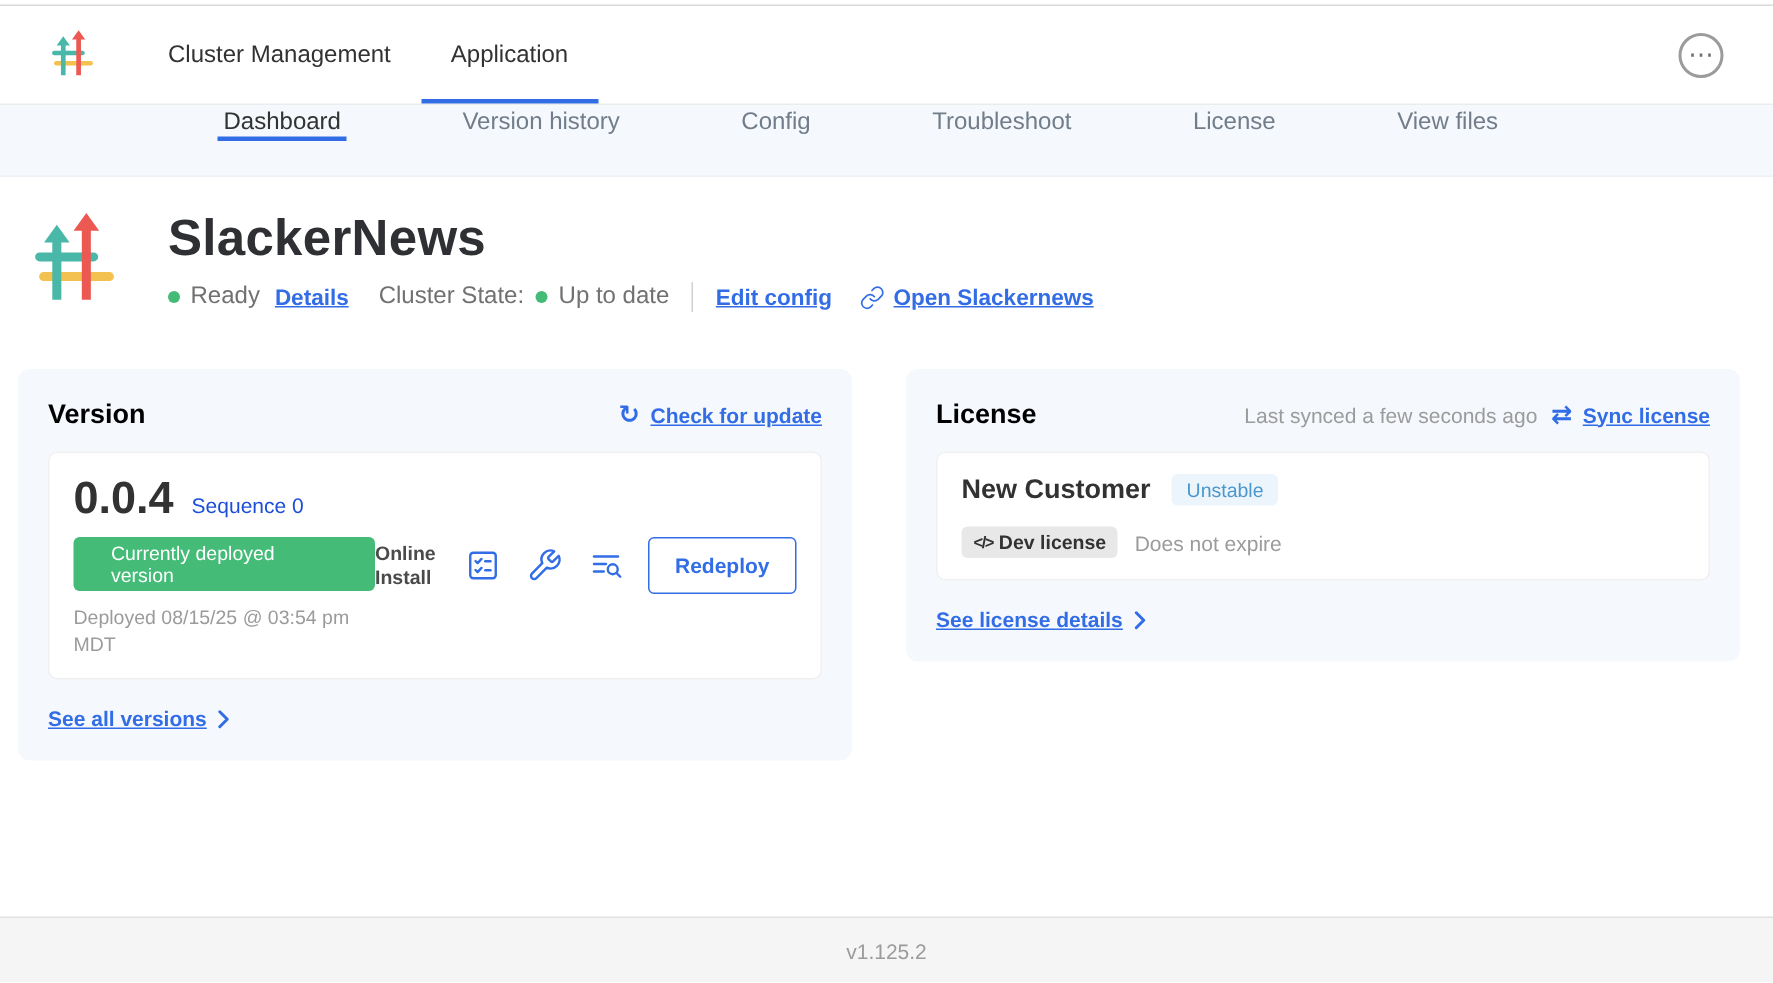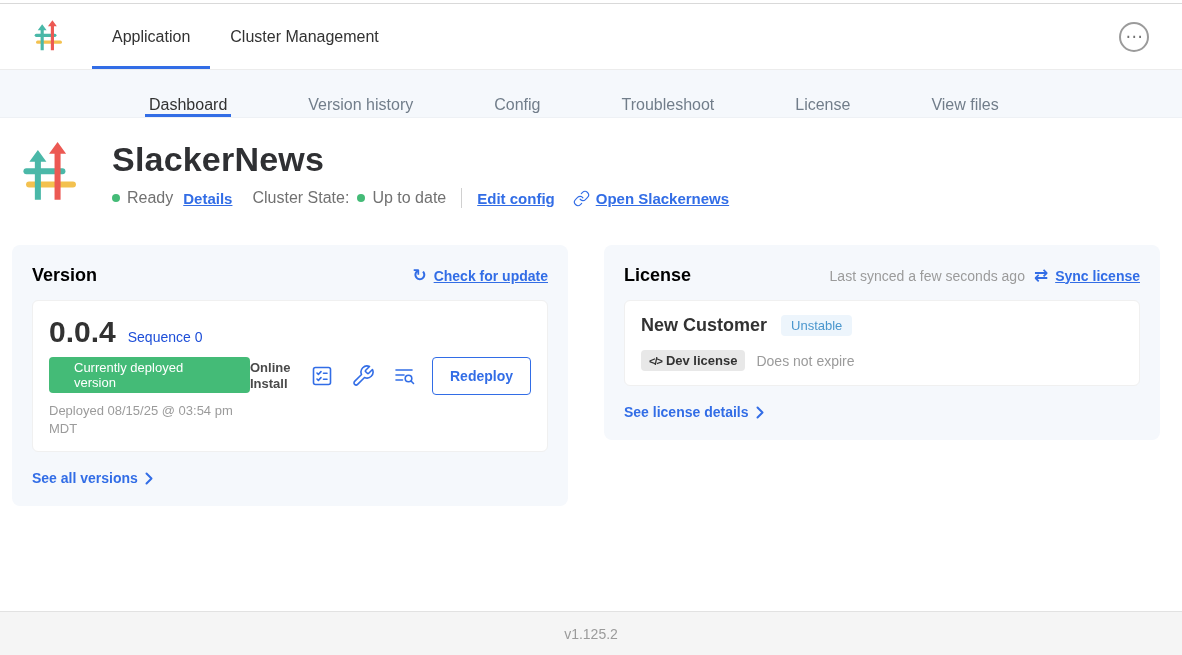--- a/index.html
+++ b/index.html
@@ -10,21 +10,21 @@
 
   
   .navbar{height:66px;background:#fff;display:flex;align-items:stretch;padding:0 33px 0 34px;border-bottom:1px solid #ececec;flex:0 0 auto}
   .navbar .logo{display:flex;align-items:center;margin-right:28px;cursor:pointer}
   .nav-tabs{display:flex;align-items:stretch}
   .nav-tab{display:flex;align-items:center;padding:0 20px;font-size:16px;color:#323232;cursor:pointer;border-bottom:3px solid transparent;border-top:3px solid transparent}
   .nav-tab.active{border-bottom-color:#326de6}
   .menu-btn{margin-left:auto;align-self:center;width:30px;height:30px;border-radius:50%;border:2px solid #9b9b9b;color:#717171;display:flex;align-items:center;justify-content:center;font-size:17px;line-height:1;cursor:pointer;background:#fff}
 
   
-  .subnav{height:48px;background:#f5f8fc;display:flex;align-items:flex-end;padding-left:145px;gap:73px;border-bottom:1px solid #eef1f5;flex:0 0 auto}
+  .subnav{height:48px;background:#f5f8fc;display:flex;align-items:flex-start;padding-left:145px;gap:73px;border-bottom:1px solid #eef1f5;flex:0 0 auto}
   .subnav-item{display:flex;align-items:center;font-size:16px;color:#717d8a;cursor:pointer;border-bottom:3px solid transparent;border-top:3px solid transparent;padding:0 4px}
   .subnav-item.active{color:#323232;border-bottom-color:#326de6}
 
   main{flex:1;background:#fff}
 
   
   .app-header{display:flex;padding:22px 0 0 22px;gap:32px}
   .app-logo-main{flex:0 0 auto;padding-top:2px}
   .app-title{font-size:34px;font-weight:bold;color:#2f3033;letter-spacing:.2px}
   .status-row{display:flex;align-items:center;margin-top:9px;font-size:16px;color:#717171}
@@ -51,21 +51,21 @@
   .version-row1{display:flex;align-items:baseline}
   .version-number{font-size:30px;font-weight:bold;color:#323232}
   .sequence{font-size:14px;color:#1d4ed8;margin-left:12px}
   .deployed-badge{display:inline-block;background:#44bb77;color:#fff;font-size:13px;padding:3px 25px;border-radius:4px;margin-top:8px}
   .deployed-at{font-size:13px;color:#9b9b9b;margin-top:9px;width:195px;line-height:1.35}
   .version-right{display:flex;align-items:center;gap:15px}
   .install-type{font-size:13px;font-weight:bold;color:#4a4a4a;width:44px;line-height:1.25}
   .icon-btn{width:26px;height:26px;cursor:pointer;display:flex;align-items:center;justify-content:center;background:none;border:none}
   .redeploy-btn{background:#fff;border:1px solid #326de6;color:#326de6;font-size:14px;font-weight:bold;padding:10px 17px;border-radius:4px;cursor:pointer;font-family:inherit}
   .card-footer-link{display:flex;align-items:center;gap:7px;margin-top:18px;font-size:14px;font-weight:bold;color:#326de6;cursor:pointer;width:max-content}
-  .card-footer-link .lbl{}
+  .card-footer-link .lbl{text-decoration:underline}
 
   .license-meta{display:flex;align-items:center;gap:9px}
   .last-synced{font-size:14px;color:#9b9b9b}
   .license-row1{display:flex;align-items:center}
   .customer-name{font-size:18px;font-weight:bold;color:#323232}
   .channel-badge{margin-left:14px;background:#edf5fc;color:#4a96cd;font-size:13px;padding:3px 10px;border-radius:4px}
   .license-row2{display:flex;align-items:center;margin-top:14px}
   .type-badge{background:#e8e8e8;color:#323232;font-size:13px;font-weight:bold;padding:3px 8px;border-radius:4px;display:flex;align-items:center;gap:4px}
   .type-badge .code{font-size:11px;letter-spacing:-1px}
   .expiry{margin-left:11px;font-size:14px;color:#9b9b9b}
@@ -83,25 +83,25 @@
 <header class="navbar">
   <div class="logo">
     <svg width="30" height="33" viewBox="0 0 44 48">
       <rect x="1" y="20" width="32" height="4.6" rx="2.3" fill="#4ab8a8"></rect>
       <rect x="3" y="30" width="38" height="4.6" rx="2.3" fill="#f3c14f"></rect>
       <path d="M12 6 L5.5 15 H9.7 V44 H14.3 V15 H18.5 Z" fill="#4ab8a8"></path>
       <path d="M27 0 L20.5 9 H24.7 V44 H29.3 V9 H33.5 Z" fill="#ec5953"></path>
     </svg>
   </div>
   <nav class="nav-tabs">
+    <div class="nav-tab">
+      <span>Cluster Management</span>
+    </div>
     <div class="nav-tab active">
       <span>Application</span>
-    </div>
-    <div class="nav-tab">
-      <span>Cluster Management</span>
     </div>
   </nav>
   <div class="menu-btn">
     <span>⋯</span>
   </div>
 </header>
 
 <nav class="subnav">
   <div class="subnav-item active">
     <span>Dashboard</span>

